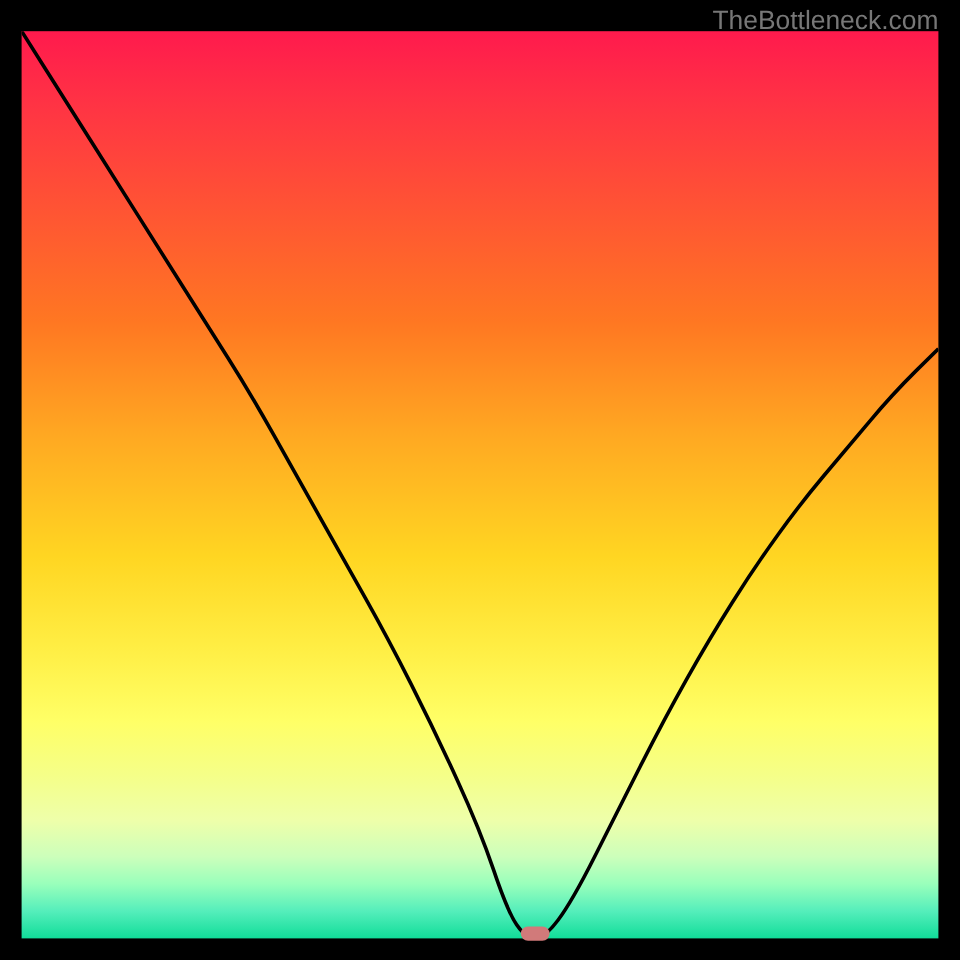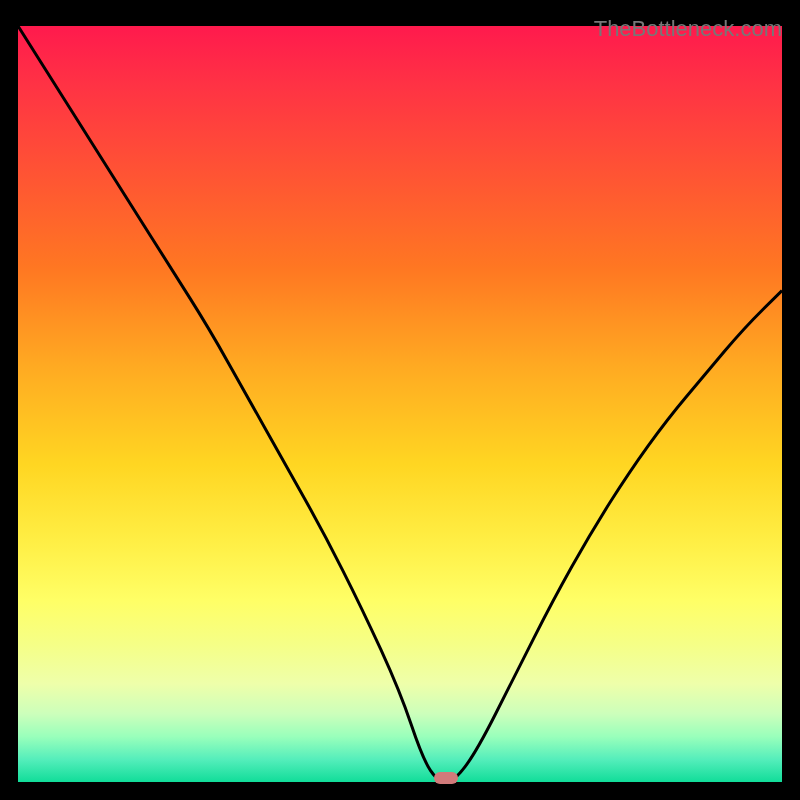--- a/index.html
+++ b/index.html
@@ -6,21 +6,21 @@
     margin: 0;
     padding: 0;
     width: 800px;
     height: 800px;
     background: #000;
     position: relative;
     font-family: Arial, sans-serif;
   }
   .watermark {
     position: absolute;
-    top: 16px;
+    top: 4px;
     right: 18px;
     color: #777;
     font-size: 22px;
     font-weight: 500;
     z-index: 10;
   }
   .plot-area {
     position: absolute;
     left: 18px;
     top: 26px;

